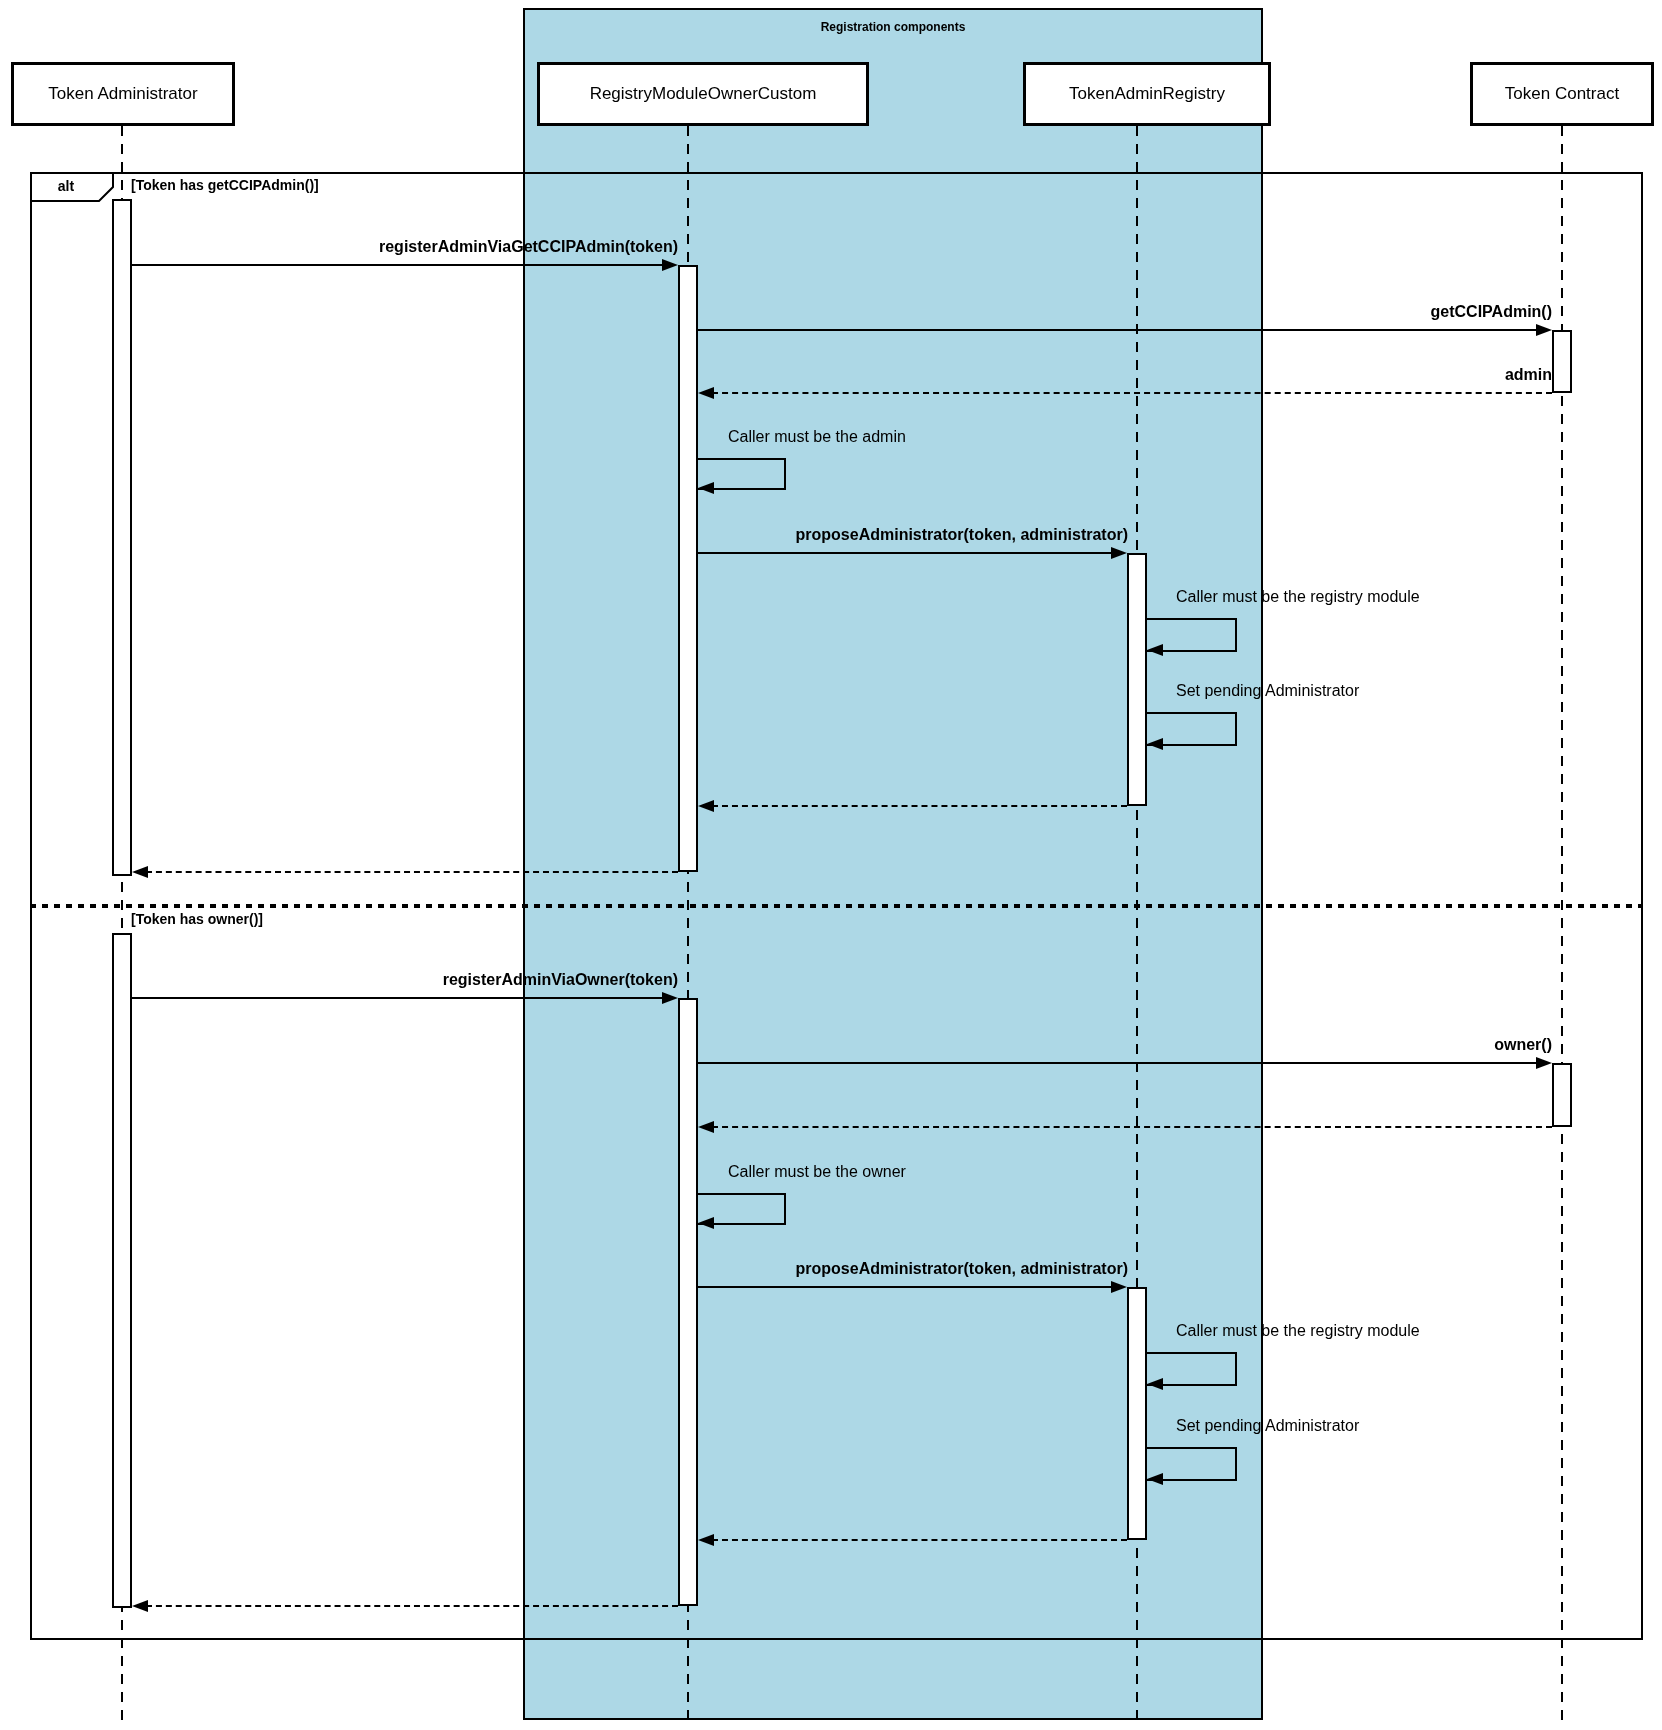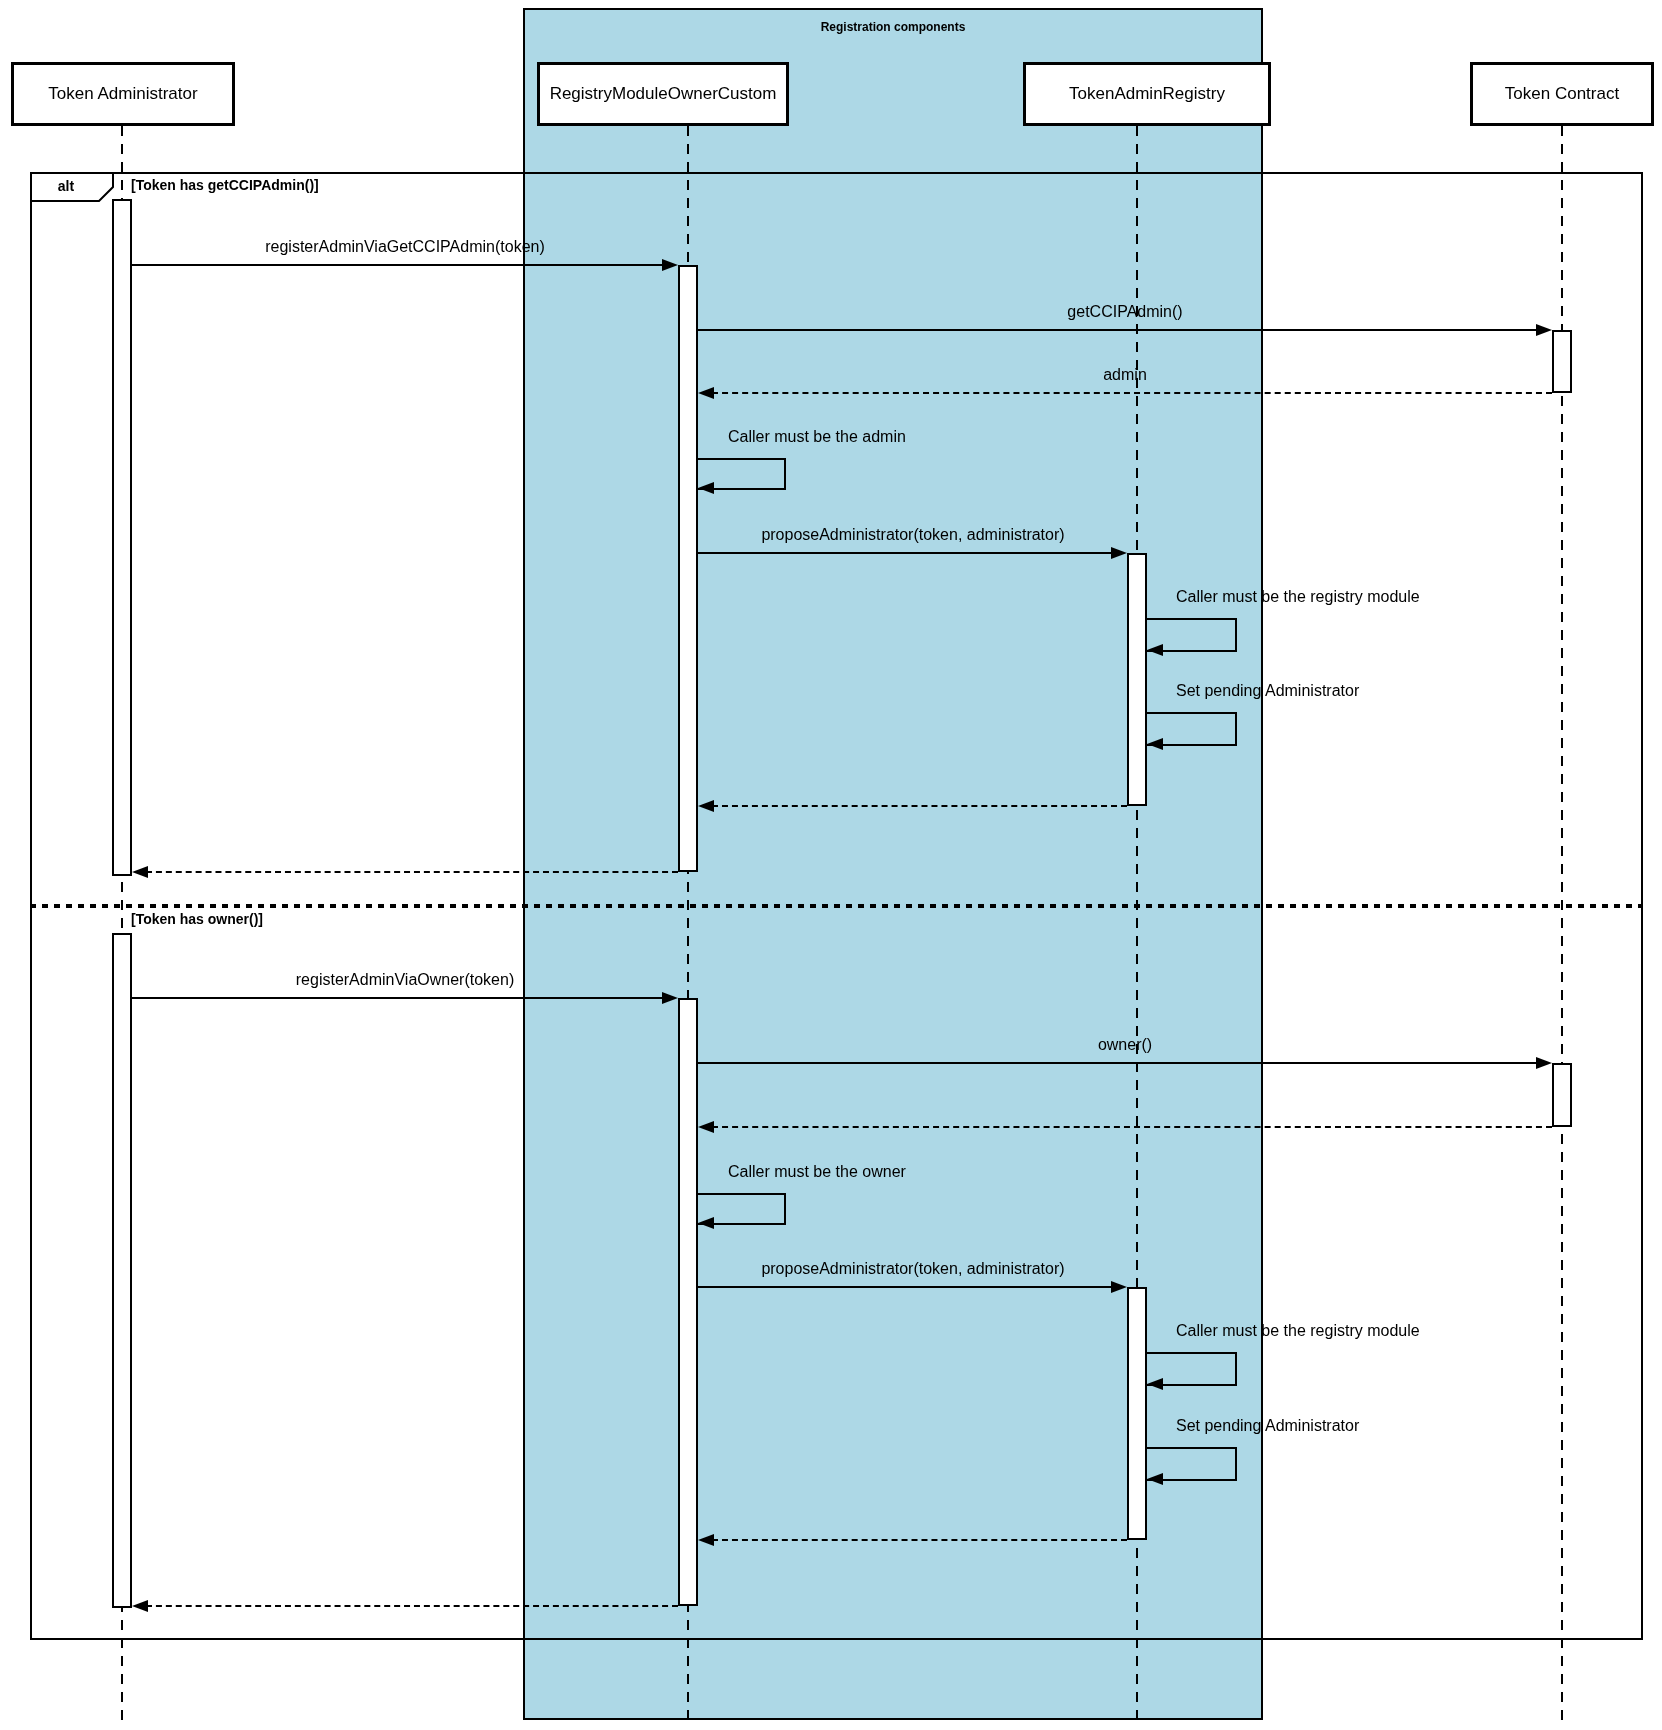--- a/index.html
+++ b/index.html
@@ -53,41 +53,41 @@
     border-left:16px solid #000;
   }
   .arrow-left {
     position:absolute; width:0; height:0; z-index:5;
     border-top:6px solid transparent; border-bottom:6px solid transparent;
     border-right:16px solid #000;
   }
   .msg-label {
     position:absolute; font-size:16px; z-index:5; white-space:nowrap; height:20px;
   }
-  .msg-label.center { text-align:center; }
+  .msg-label.center { text-align:right;font-weight:bold; }
   .self-loop {
     position:absolute; box-sizing:border-box; z-index:4;
     border:2px solid #000; border-left:none; background:transparent;
   }
 </style>
 </head>
 <body>
 
 <div id="canvas">
 
   <div class="frame-blue" style="left:523px; top:8px; width:740px; height:1712px; background:#ADD8E6;"></div>
   <div class="frame-title" style="left:523px; top:20px; width:740px;">Registration components</div>
 
   <div class="lifeline" style="left:121px; top:126px; height:1596px;"></div>
   <div class="lifeline" style="left:687px; top:126px; height:1596px;"></div>
   <div class="lifeline" style="left:1136px; top:126px; height:1596px;"></div>
   <div class="lifeline" style="left:1561px; top:126px; height:1596px;"></div>
 
   <div class="actor-box" style="left:11px; top:62px; width:224px;">Token Administrator</div>
-  <div class="actor-box" style="left:537px; top:62px; width:252px;">RegistryModuleOwnerCustom</div>
+  <div class="actor-box" style="left:537px; top:62px; width:332px;">RegistryModuleOwnerCustom</div>
   <div class="actor-box" style="left:1023px; top:62px; width:248px;">TokenAdminRegistry</div>
   <div class="actor-box" style="left:1470px; top:62px; width:184px;">Token Contract</div>
 
   <div class="alt-frame" style="left:30px; top:172px; width:1613px; height:1468px;"></div>
   <div class="alt-tab" style="left:30px; top:172px; width:84px; height:30px;">
     <svg width="84" height="30" viewBox="0 0 84 30">
       <polygon points="1,1 83,1 83,15 69,29 1,29" fill="#ffffff" stroke="#000000" stroke-width="2"></polygon>
     </svg>
   </div>
   <div class="alt-tab-text" style="left:30px; top:172px; width:72px; height:28px;">alt</div>

